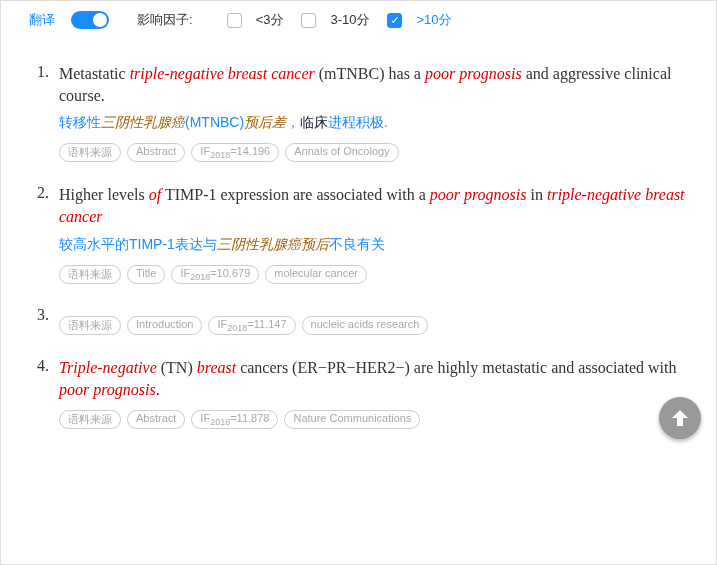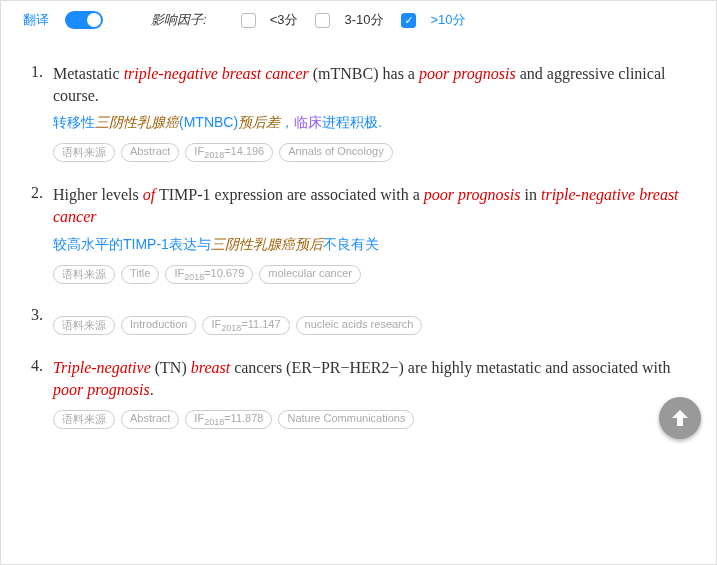--- a/index.html
+++ b/index.html
@@ -1,36 +1,36 @@
 <!DOCTYPE html>
 <html><head>
 <meta charset="utf-8">
 <style>
   * { box-sizing: border-box; margin: 0; padding: 0; }
   body { font-family: "Segoe UI", Arial, sans-serif; font-size: 14px; background: #fff; width: 717px; height: 565px; overflow: hidden; position: relative; }
-  .container { padding: 0 14px; border: 1px solid #ddd; height: 100%; overflow: hidden; }
+  .container { padding: 0 20px; border: 1px solid #ddd; height: 100%; overflow: hidden; }
   .topbar { display: flex; align-items: center; padding: 10px 8px 12px 8px; gap: 16px; }
   .translate-label { color: #1a8cff; font-size: 13px; }
   .toggle { width: 38px; height: 18px; background: #1a8cff; border-radius: 10px; position: relative; display: inline-block; }
   .toggle::after { content: ""; position: absolute; right: 2px; top: 2px; width: 14px; height: 14px; background: #fff; border-radius: 50%; }
-  .if-label { margin-left: 32px; font-size: 13px; color: #333; font-style: italic; }
+  .if-label { margin-left: 12px; font-size: 13px; color: #333; }
   .checkbox { display: inline-flex; align-items: center; gap: 14px; margin-left: 18px; font-size: 13px; color: #333; }
   .cb-box { width: 15px; height: 15px; border: 1px solid #bbb; border-radius: 3px; display: inline-flex; align-items: center; justify-content: center; }
   .cb-box.checked { background: #1a8cff; border-color: #1a8cff; color: #fff; font-size: 11px; line-height: 1; }
   .cb-text.blue { color: #1a8cff; }
 
   .results { padding: 0 10px; }
   .item { display: flex; margin: 22px 0 4px 0; gap: 10px; }
   .num { font-family: Georgia, "Times New Roman", serif; font-size: 16px; color: #333; width: 18px; flex-shrink: 0; text-align: right; }
   .body { flex: 1; }
   .en { font-family: Liberation Serif, serif; font-size: 16px; color: #333; line-height: 1.35; }
   .en .hl { color: #d00; font-style: italic; }
   .zh { font-size: 14px; color: #1a8cff; margin-top: 6px; line-height: 1.5; }
   .zh .r { color: #a16207; font-style: italic; }
-  .zh .g { color: #8b5cf6; }
+  .zh .g { color: #0f172a; }
   .tags { margin-top: 10px; display: flex; gap: 6px; flex-wrap: wrap; }
   .tag { border: 1px solid #ccc; color: #aaa; border-radius: 10px; padding: 1px 8px; font-size: 11px; }
   .tag .sub { font-size: 9px; vertical-align: sub; }
 
   .scroll-top { position: absolute; right: 16px; bottom: 126px; width: 42px; height: 42px; background: #999; border-radius: 50%; display: flex; align-items: center; justify-content: center; color: #fff; box-shadow: 0 2px 4px rgba(0,0,0,0.3); }
   .scroll-top svg { fill: #fff; }
 </style>
 </head>
 <body>
 

